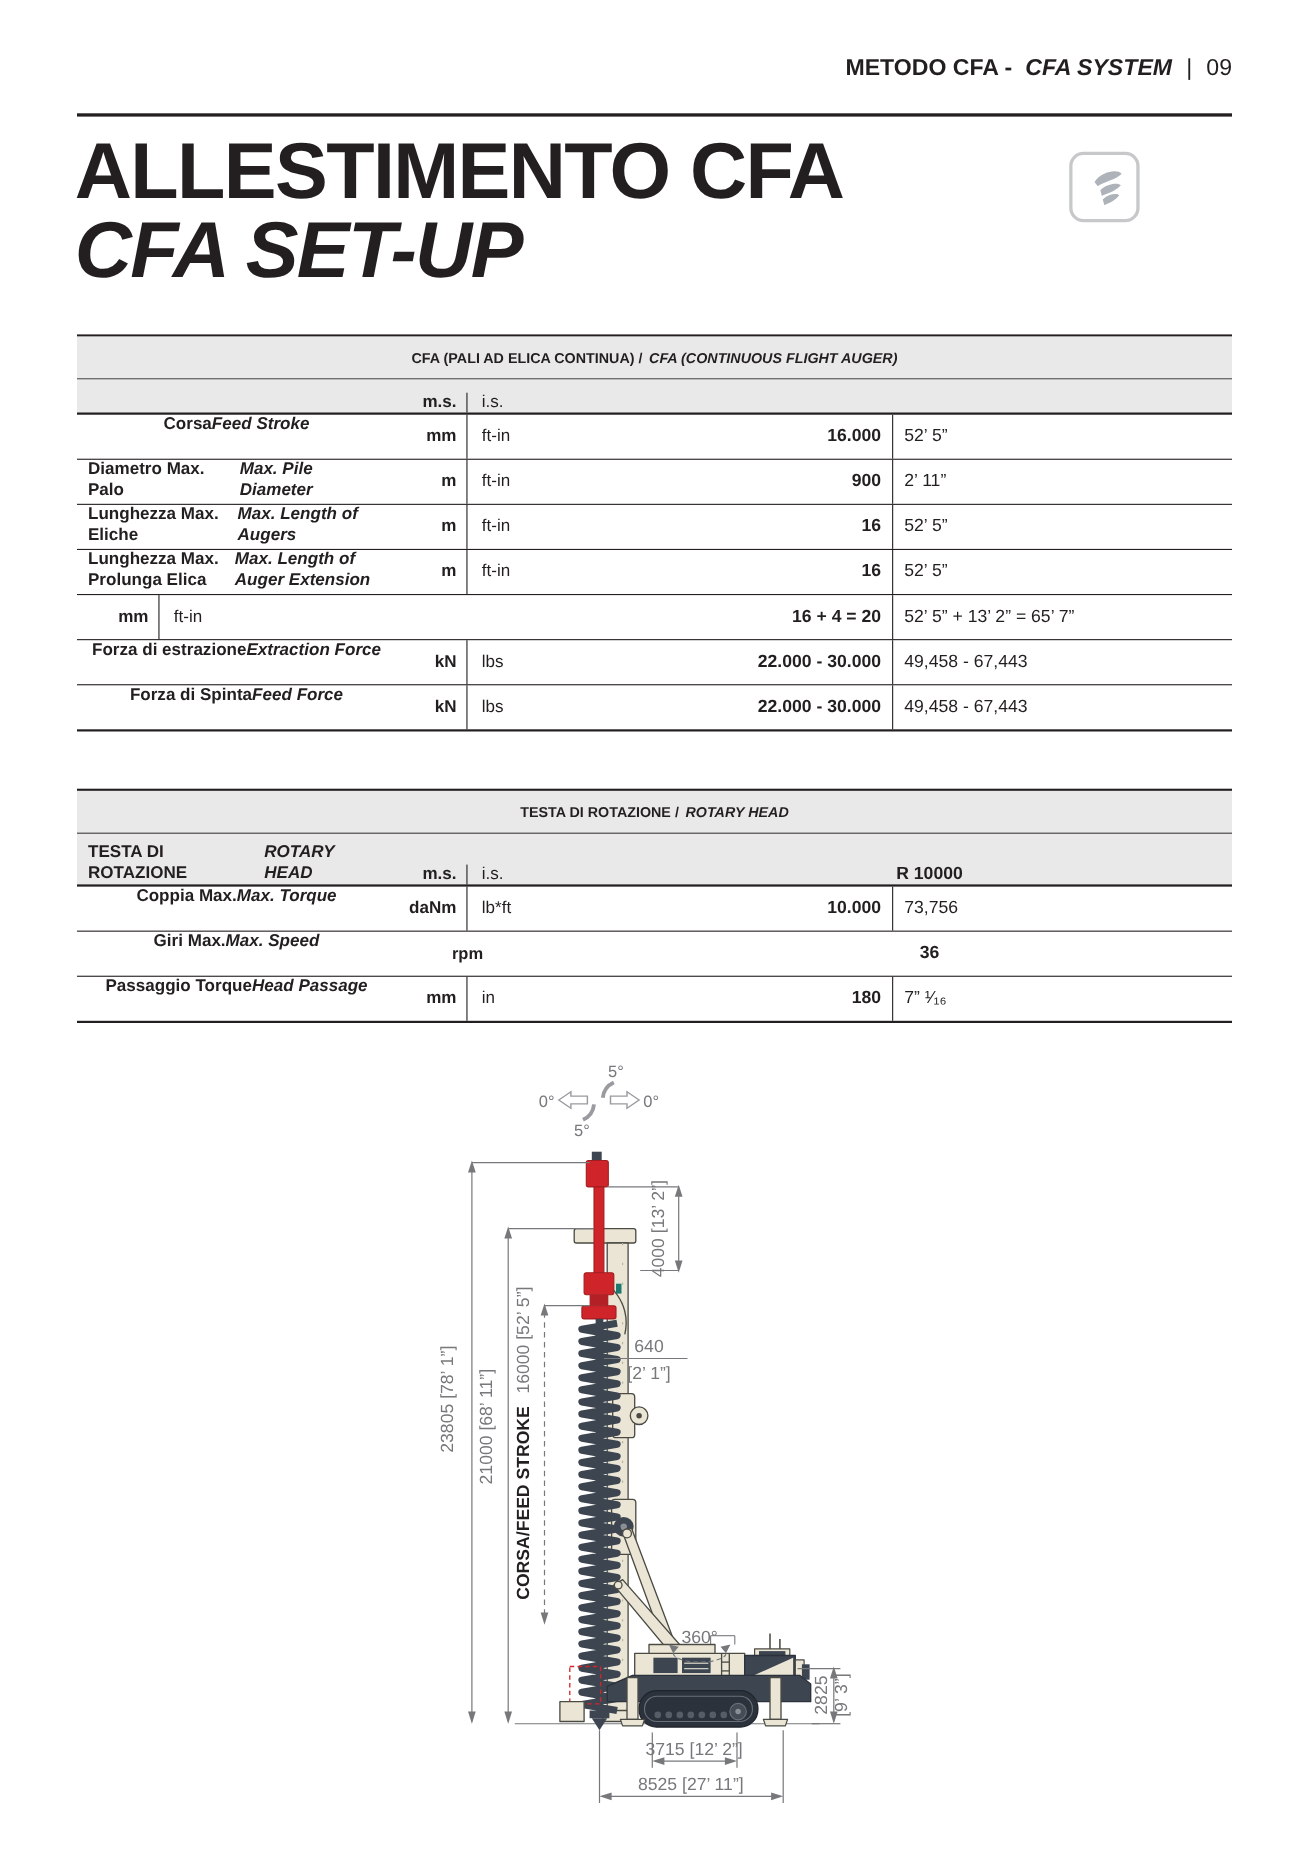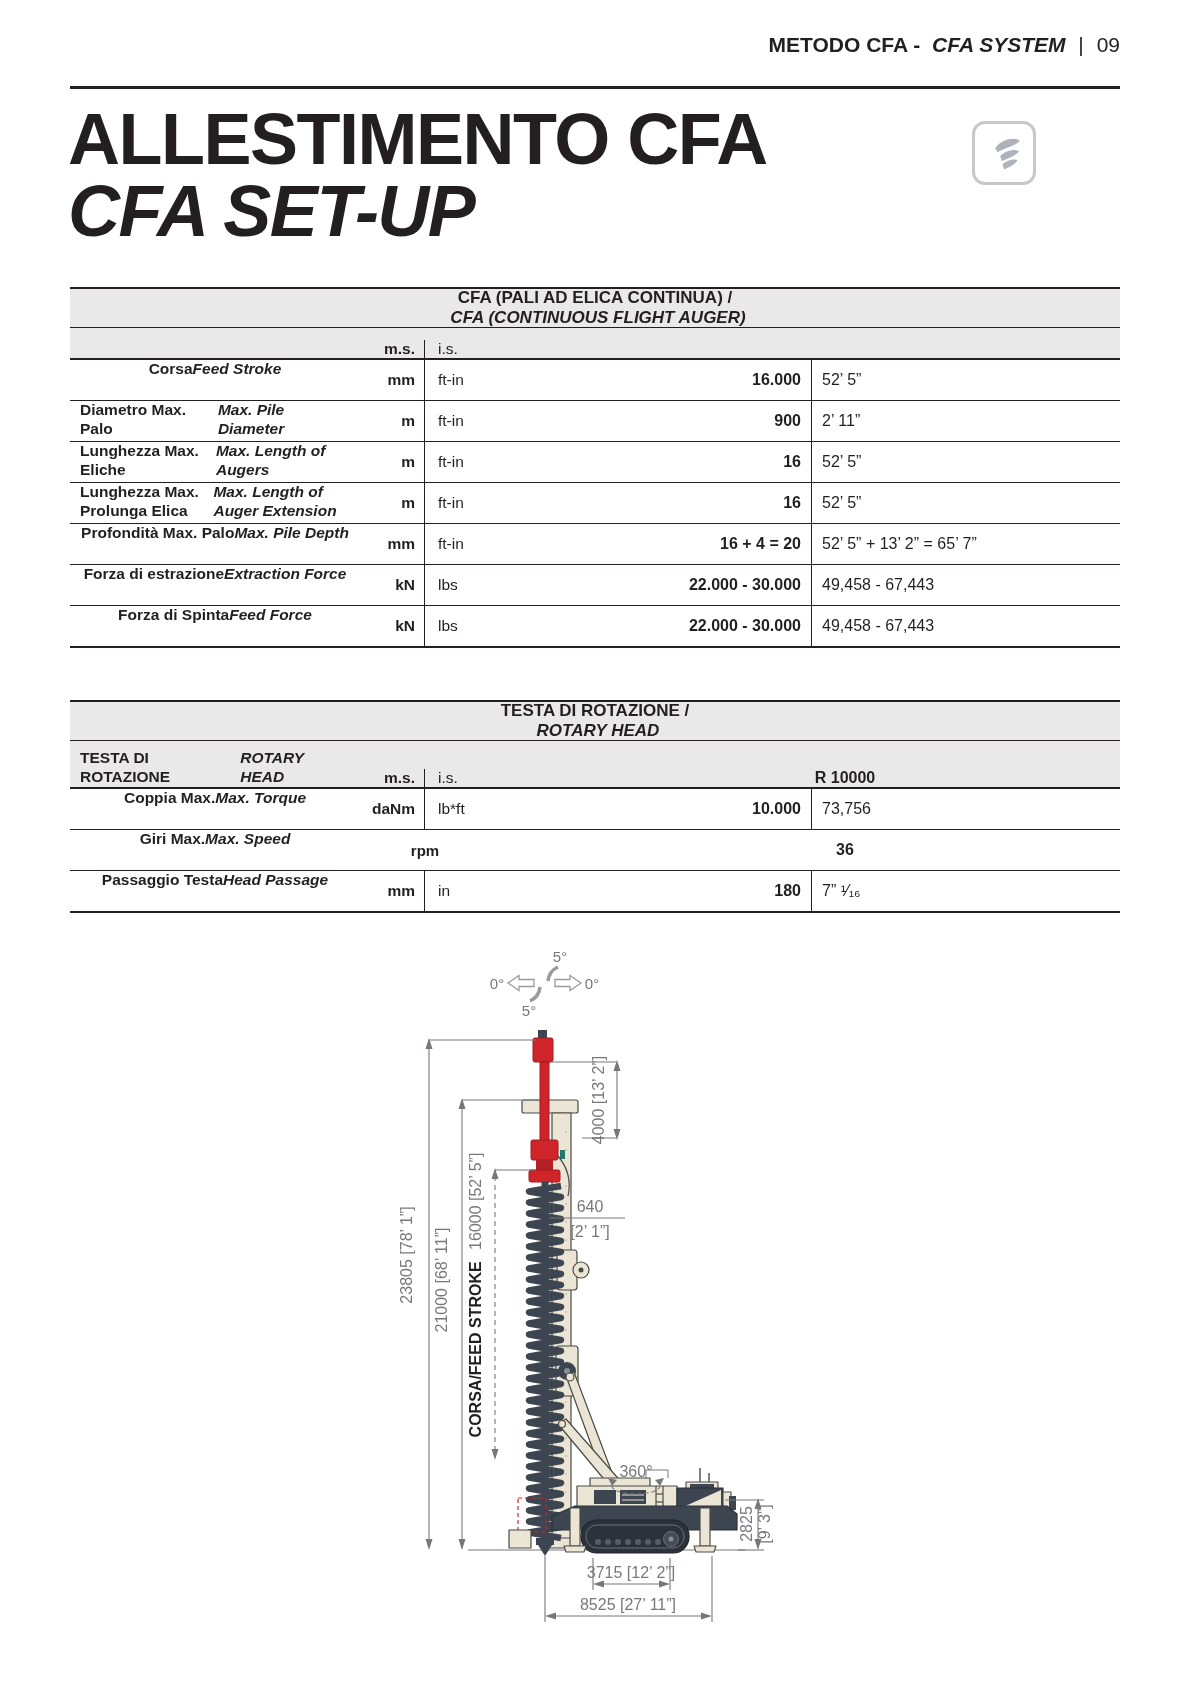--- a/index.html
+++ b/index.html
@@ -1,38 +1,38 @@
 <!DOCTYPE html>
 <html><head>
 <meta charset="utf-8">
 <style>
   html,body{margin:0;padding:0;background:#ffffff;}
   body{width:1190px;height:1683px;position:relative;font-family:"Liberation Sans",ted "DejaVu Sans",sans-serif;color:#231f20;}
-  .page{position:absolute;inset:0;overflow:hidden;font-family:"Liberation Sans","DejaVu Sans",sans-serif;}
+  .page{position:absolute;inset:0;overflow:hidden;font-family:"Liberation Sans","DejaVu Sans",sans-serif;margin-top:17px;}
 
   
   .hdr{position:absolute;top:33px;right:70px;font-size:21px;white-space:nowrap;}
   .hdr .hb{font-weight:bold;}
   .hdr .hi{font-weight:bold;font-style:italic;}
   .hdr .hsep{font-weight:normal;padding:0 7px;color:#231f20;}
   .hdr .hnum{font-weight:normal;}
   .rule{position:absolute;left:70px;width:1050px;top:86px;height:3px;background:#231f20;}
 
   
   .title{position:absolute;left:68px;top:103px;font-weight:bold;font-size:72px;line-height:1.0;letter-spacing:-1.5px;}
   .title .t2{font-style:italic;}
 
   
   .logo{position:absolute;left:972px;top:121px;width:58px;height:58px;border:3px solid #c7c8ca;border-radius:13px;display:flex;align-items:center;justify-content:center;background:#fff;}
 
   
   .tbl{position:absolute;left:70px;width:1050px;border-top:2.4px solid #231f20;border-bottom:2px solid #231f20;box-sizing:border-box;}
   .tbl1{top:287px;}
   .tbl2{top:700px;}
-  .t-title{height:38px;background:#e9e9e9;display:flex;align-items:center;justify-content:center;font-size:17px;font-weight:bold;border-bottom:1.4px solid #231f20;flex-direction:column;}
+  .t-title{height:38px;background:#e9e9e9;display:flex;align-items:center;justify-content:center;font-size:13px;font-weight:bold;border-bottom:1.4px solid #231f20;}
   .t-title .ital{font-style:italic;margin-left:6px;}
   .t-sub{background:#e9e9e9;display:flex;border-bottom:2.4px solid #231f20;align-items:flex-end;}
   .t-sub.s1{height:30px;}
   .t-sub.s2{height:46px;}
   .t-row{display:flex;height:40px;border-bottom:1.2px solid #231f20;}
   .t-row.last{border-bottom:none;}
   .c-label{width:280px;padding-left:10px;box-sizing:border-box;display:flex;flex-direction:row;justify-content:center;font-size:15.5px;line-height:1.22;}
   .c-label .it{font-weight:bold;}
   .c-label .en{font-weight:bold;font-style:italic;}
   .c-msu{width:74px;display:flex;align-items:center;justify-content:flex-end;padding-right:9px;box-sizing:border-box;font-weight:bold;font-size:15.5px;}
@@ -123,24 +123,20 @@
       <div class="c-label">
           <span class="it">Lunghezza Max. Prolunga Elica</span>
           <span class="en">Max. Length of Auger Extension</span>
         </div>
       <div class="c-msu">m</div>
       <div class="c-isu">ft-in</div>
       <div class="c-msv">16</div>
       <div class="c-isv">52’ 5”</div>
     </div>
     <div class="t-row">
-      <div class="c-label">
-          <span class="it">Profondità Max. Palo</span>
-          <span class="en">Max. Pile Depth</span>
-        </div>
       <div class="c-msu">mm</div>
       <div class="c-isu">ft-in</div>
       <div class="c-msv">16 + 4 = 20</div>
       <div class="c-isv">52’ 5” + 13’ 2” = 65’ 7”</div>
     </div>
     <div class="t-row">
       <div class="c-label">
           <span class="it">Forza di estrazione</span>
           <span class="en">Extraction Force</span>
         </div>
@@ -189,21 +185,21 @@
     <div class="t-row">
       <div class="c-label">
           <span class="it">Giri Max.</span>
           <span class="en">Max. Speed</span>
         </div>
       <div class="c-unitspan">rpm</div>
       <div class="c-valspan">36</div>
     </div>
     <div class="t-row last">
       <div class="c-label">
-          <span class="it">Passaggio Testa</span>
+          <span class="it">Passaggio Torque</span>
           <span class="en">Head Passage</span>
         </div>
       <div class="c-msu">mm</div>
       <div class="c-isu">in</div>
       <div class="c-msv">180</div>
       <div class="c-isv">7” ¹⁄₁₆</div>
     </div>
   </div>
 
   <div class="diagram">

